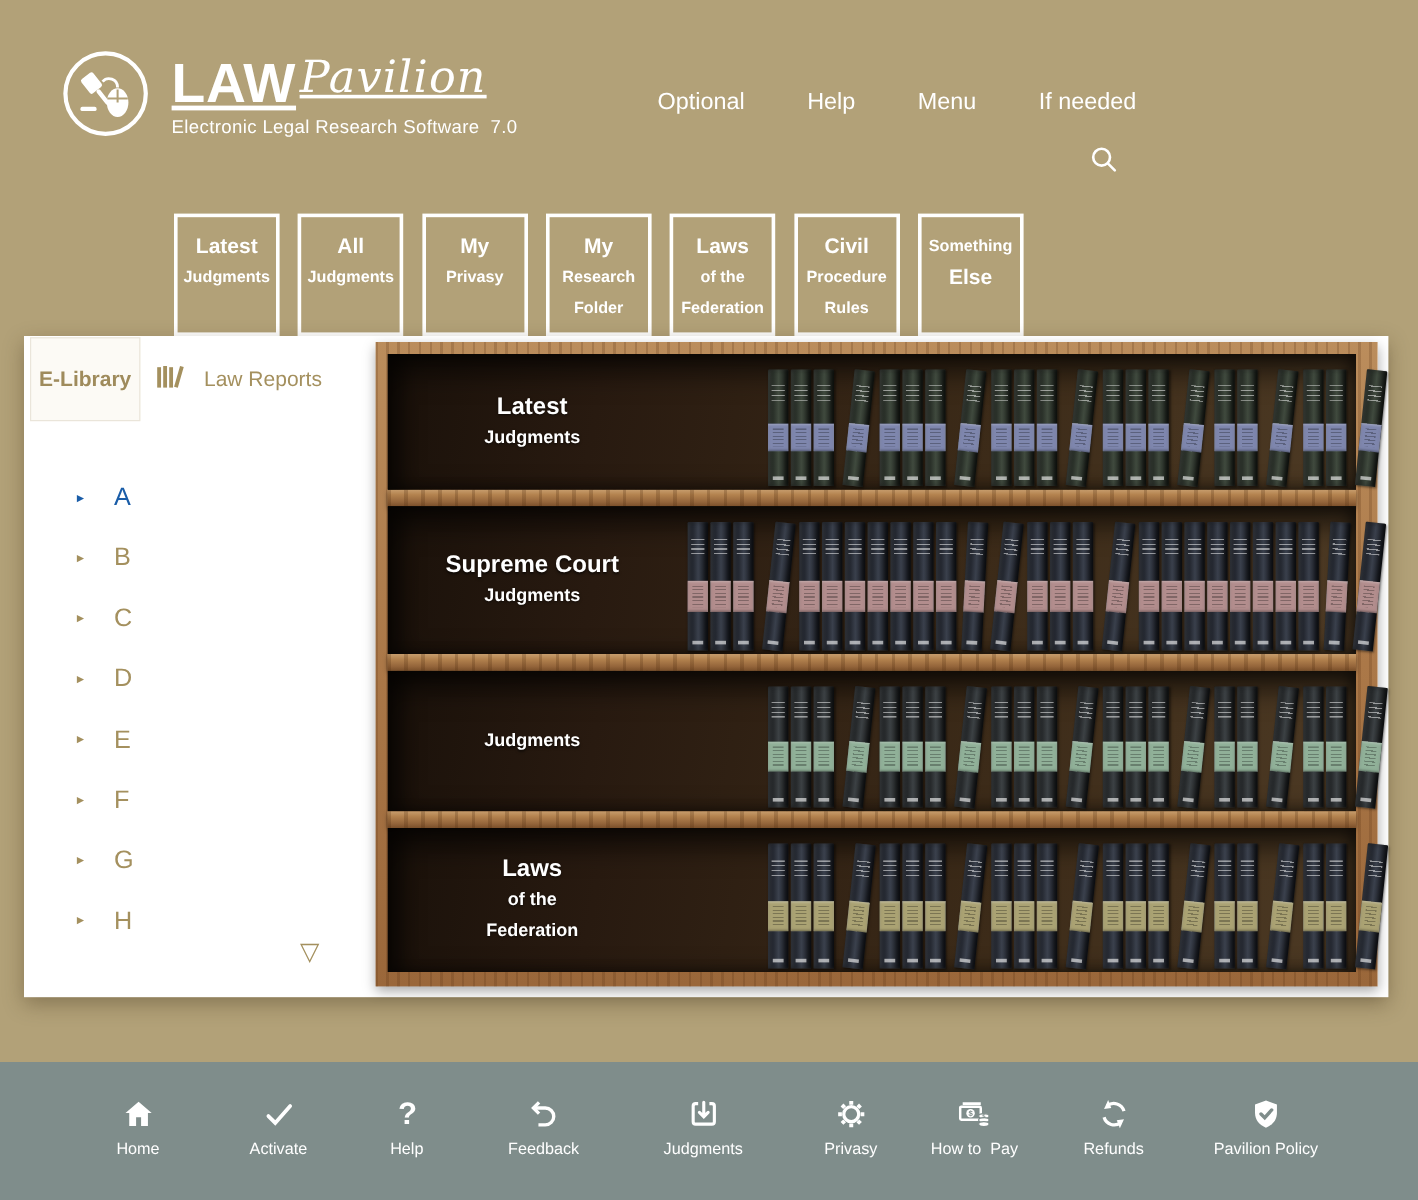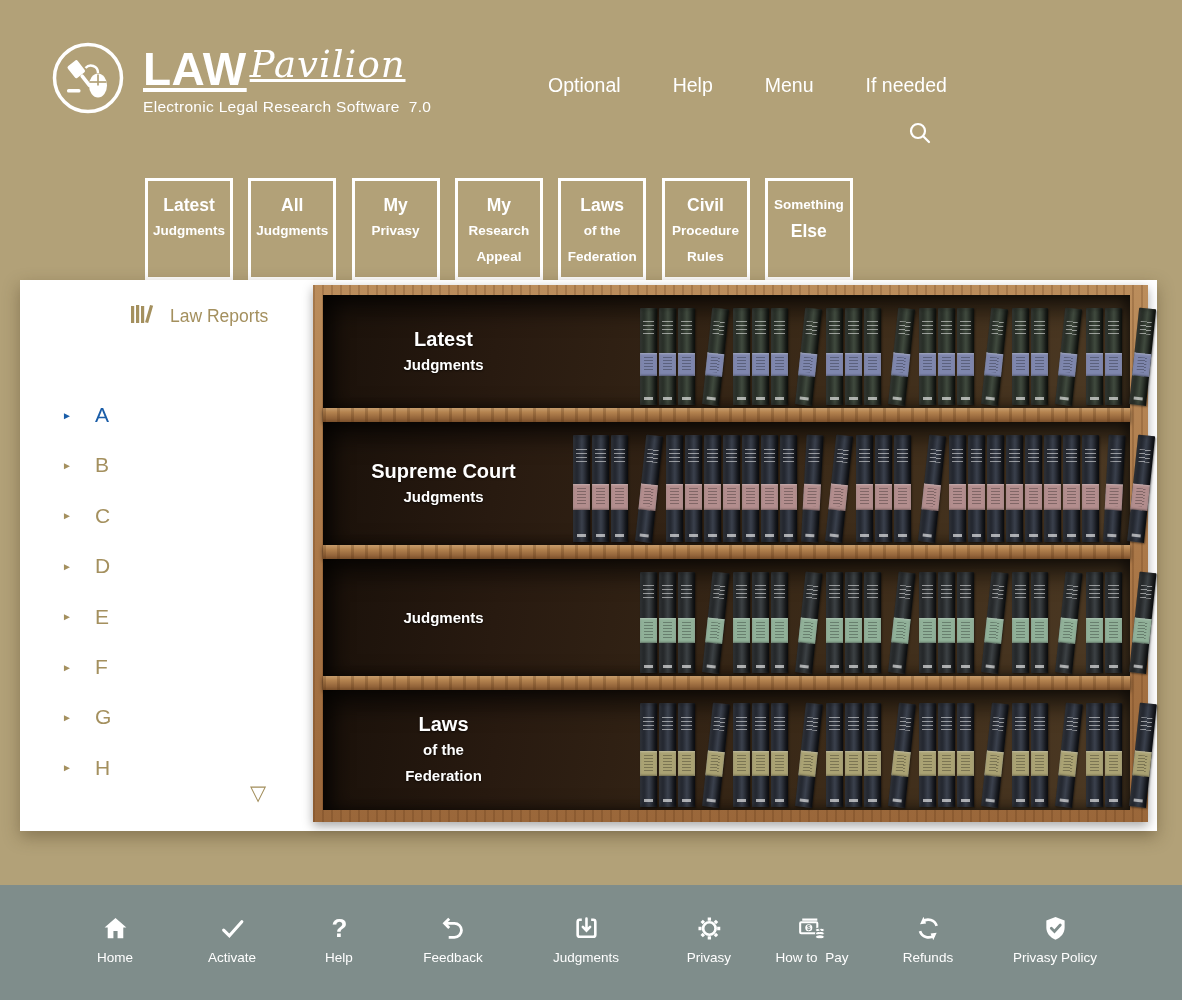--- a/index.html
+++ b/index.html
@@ -170,40 +170,43 @@
       <div class="big">All</div>
       <div class="small">Judgments</div>
     </div>
     <div class="tab" style="left: 351.6px;">
       <div class="big">My</div>
       <div class="small">Privasy</div>
     </div>
     <div class="tab" style="left: 454.9px;">
       <div class="big">My</div>
       <div class="small">Research</div>
-      <div class="small">Appeal</div>
+      <div class="small">Folder</div>
     </div>
     <div class="tab" style="left: 558.2px;">
       <div class="big">Laws</div>
       <div class="small">of the</div>
       <div class="small">Federation</div>
     </div>
     <div class="tab" style="left: 661.5px;">
       <div class="big">Civil</div>
       <div class="small">Procedure</div>
       <div class="small">Rules</div>
     </div>
     <div class="tab" style="left: 764.8px;">
       <div class="small">Something</div>
       <div class="big">Else</div>
     </div>
   </div>
 
 <div class="panel">
 
+  <div class="elib-tab">
+    <span>E-Library</span>
+  </div>
 
   <div class="law-reports">
     <span>
       <svg viewBox="0 0 27 22" width="27" height="22">
         <g fill="#a4905e">
           <rect x="1" y="3" width="3.2" height="17"></rect>
           <rect x="6" y="2" width="3.2" height="18"></rect>
           <rect x="11" y="3" width="3.2" height="17"></rect>
           <rect x="17.5" y="2" width="3.2" height="18" transform="rotate(16 19 11)"></rect>
         </g>
@@ -658,15 +661,15 @@
       </span>
       <span class="lbl">Refunds</span>
     </div>
     <div class="f-item" style="left: 1055px;">
       <span class="f-icon">
         <svg viewBox="0 0 26 26" width="27" height="27">
           <path d="M13 2 L21.8 5.2 V11.8 C21.8 17.5 18.2 21.7 13 23.8 C7.8 21.7 4.2 17.5 4.2 11.8 V5.2 Z" fill="#fff"></path>
           <path d="M9 12.8 L12 15.8 L17.6 9.6" stroke="#7f8d8b" stroke-width="2.7" fill="none" stroke-linecap="round"></path>
         </svg>
       </span>
-      <span class="lbl">Privasy Policy</span>
+      <span class="lbl">Pavilion Policy</span>
     </div>
   </div>
 
 </body></html>

